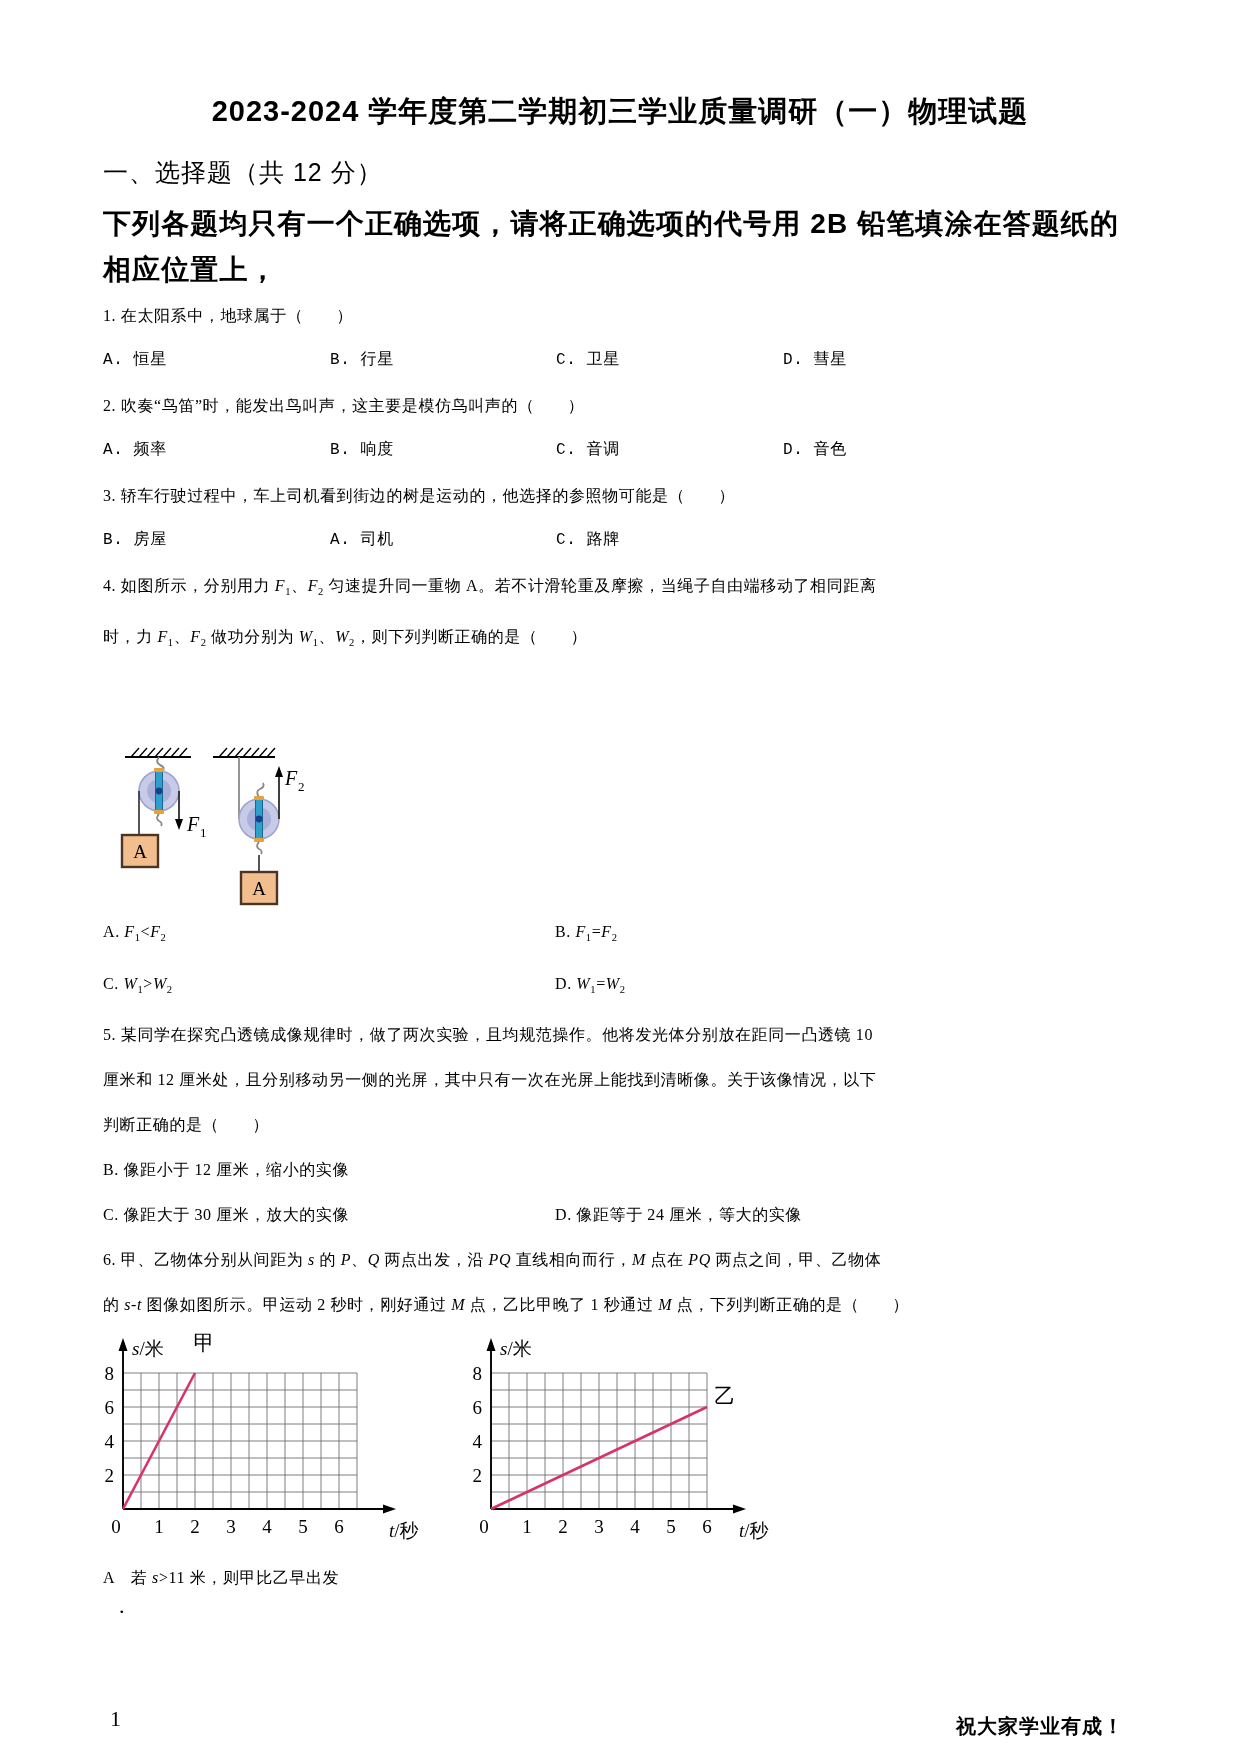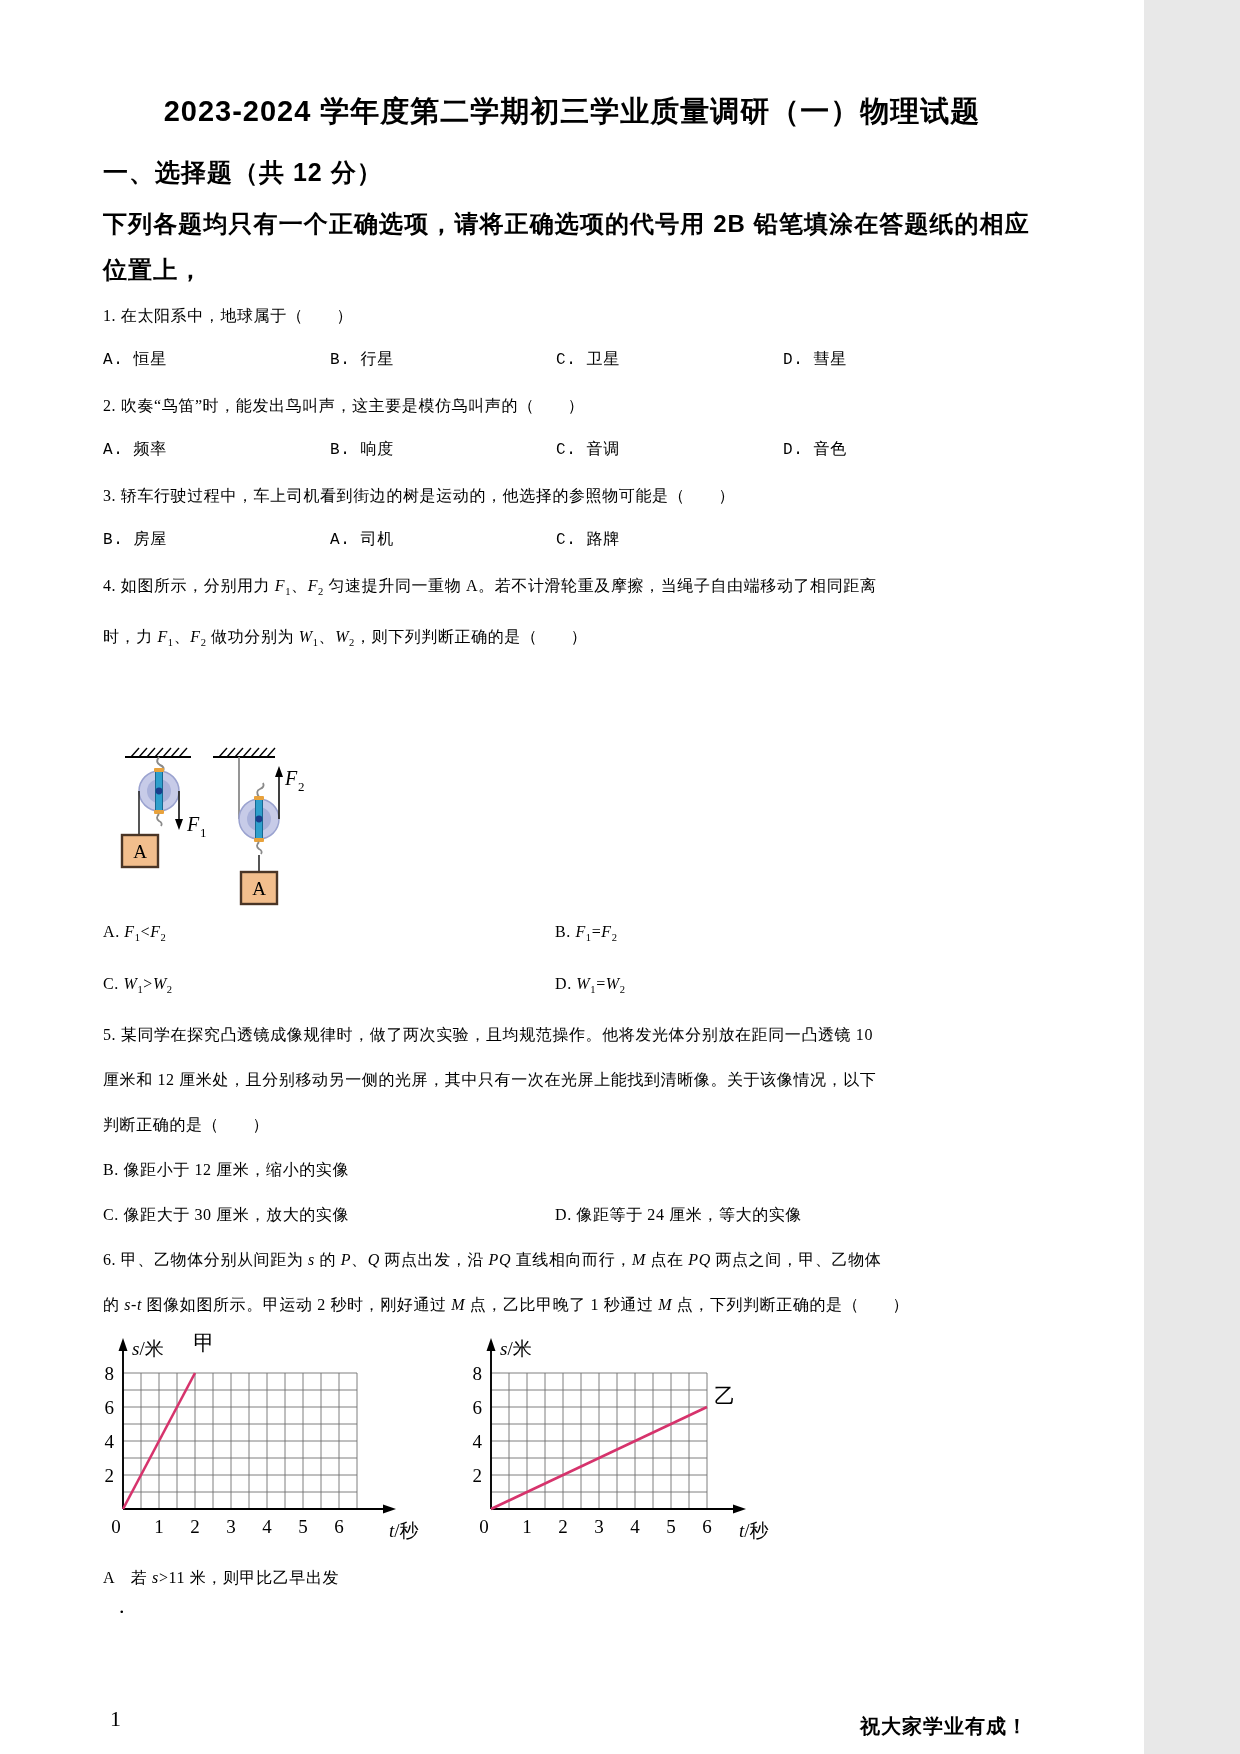--- a/index.html
+++ b/index.html
@@ -1,31 +1,31 @@
 <!DOCTYPE html>
 <html><head>
 <meta charset="utf-8">
 <style>
   html,body{margin:0;padding:0;background:#e8e8e8;}
   .page{
-    width:1144px;height:1754px;background:#ffffff;color:#000;
+    width:1240px;height:1754px;background:#ffffff;color:#000;
     position:relative;box-sizing:border-box;padding:92px 103px 0 103px;
     font-family:"Liberation Serif",serif;overflow:hidden;
   }
   .title{
     font-family:"Liberation Sans",sans-serif;font-weight:700;
     font-size:29px;text-align:center;margin:0 0 24px 0;letter-spacing:1px;
   }
   .section-heading{
-    font-family:"Liberation Sans",sans-serif;font-weight:700;
+    font-family:"Liberation Sans",sans-serif;font-weight:400;
     font-size:25px;margin:0 0 12px 0;letter-spacing:1px;
   }
   .instr .line{
     font-family:"Liberation Sans",sans-serif;font-weight:700;
-    font-size:24px;line-height:46px;letter-spacing:1.1px;
+    font-size:28px;line-height:46px;letter-spacing:1.1px;
   }
   .line{font-size:16px;line-height:45px;letter-spacing:0.6px;}
   .opts4{display:grid;grid-template-columns:227px 226px 227px 1fr;font-family:Liberation Mono, monospace;}
   .opts2{display:grid;grid-template-columns:452px 1fr;}
   .opts4 .line,.opts2 .line{display:block;}
   i{font-family:"Liberation Serif",serif;}
   sub{font-size:0.66em;}
   .pulley-wrap{margin:4px 0 0 4px;line-height:0;}
   .charts-row{display:flex;gap:34px;margin:6px 0 0 -8px;line-height:0;}
   .stray-dot{font-size:22px;line-height:12px;padding-left:16px;}

